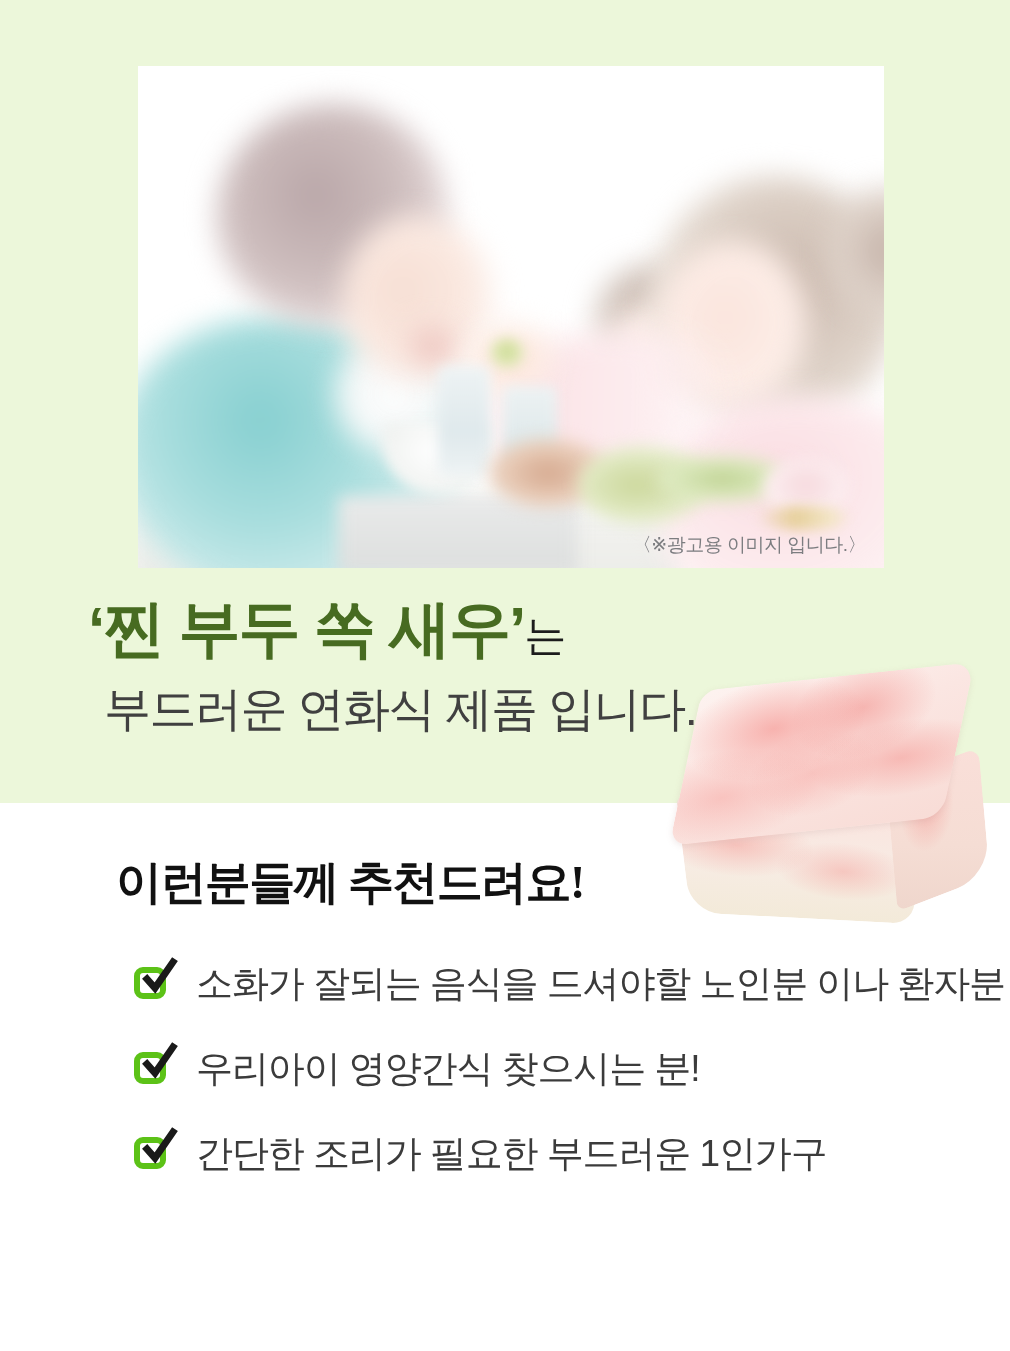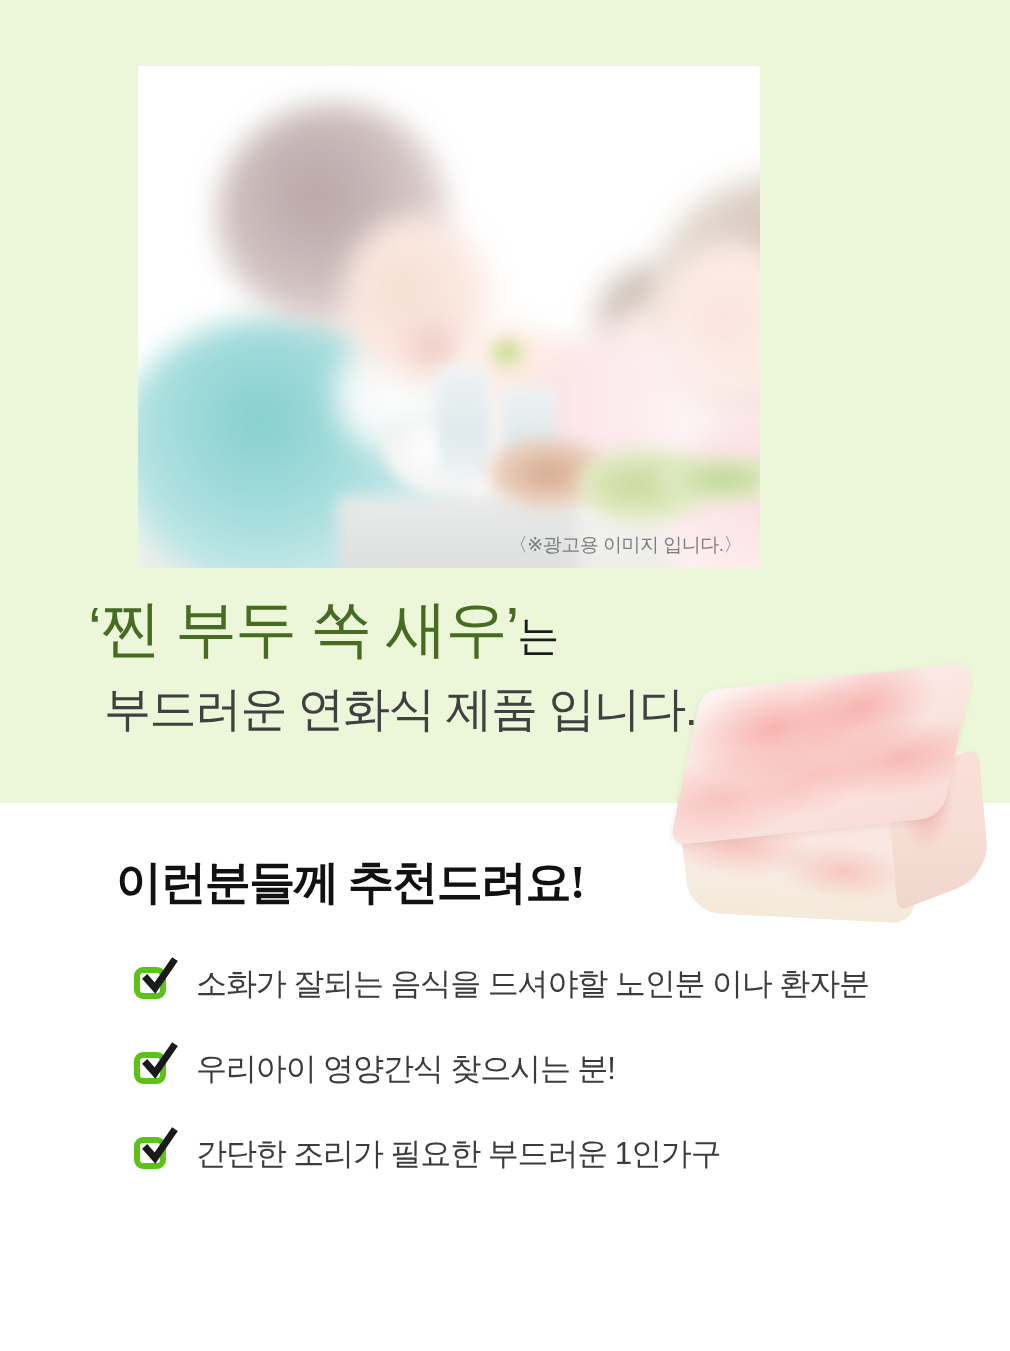--- a/index.html
+++ b/index.html
@@ -23,21 +23,21 @@
     width: 1010px;
     height: 803px;
     background: #ecf7da;
   }
 
   
   #lifestyle-photo {
     position: absolute;
     left: 138px;
     top: 66px;
-    width: 622px;
+    width: 746px;
     height: 502px;
     background: #0f172a;
     overflow: hidden;
   }
   
   #lifestyle-photo .scene {
     position: absolute;
     inset: 0;
     background: #ffffff;
   }
@@ -191,21 +191,21 @@
     margin: 0;
     padding-left: 88px;
     font-size: 62px;
     line-height: 1.0;
     font-weight: 700;
     letter-spacing: -2px;
     white-space: nowrap;
   }
   #headline-brand {
     color: #476b21;
-    font-weight: 400;
+    font-weight: 700;
   }
   #headline-suffix {
     color: #1c1c1c;
     font-size: 42px;
     font-weight: 400;
     letter-spacing: -1px;
   }
   #headline-line-2 {
     margin: 0;
     padding-left: 104px;
@@ -318,21 +318,21 @@
   }
   .check-icon svg {
     position: absolute;
     left: 6px;
     top: -4px;
     width: 38px;
     height: 38px;
     overflow: visible;
   }
   .check-text {
-    font-size: 31px;
+    font-size: 37px;
     color: #3b3b3b;
     letter-spacing: -1.1px;
     white-space: nowrap;
   }
 </style>
 </head>
 <body>
 
 <div id="green-panel"></div>
 

